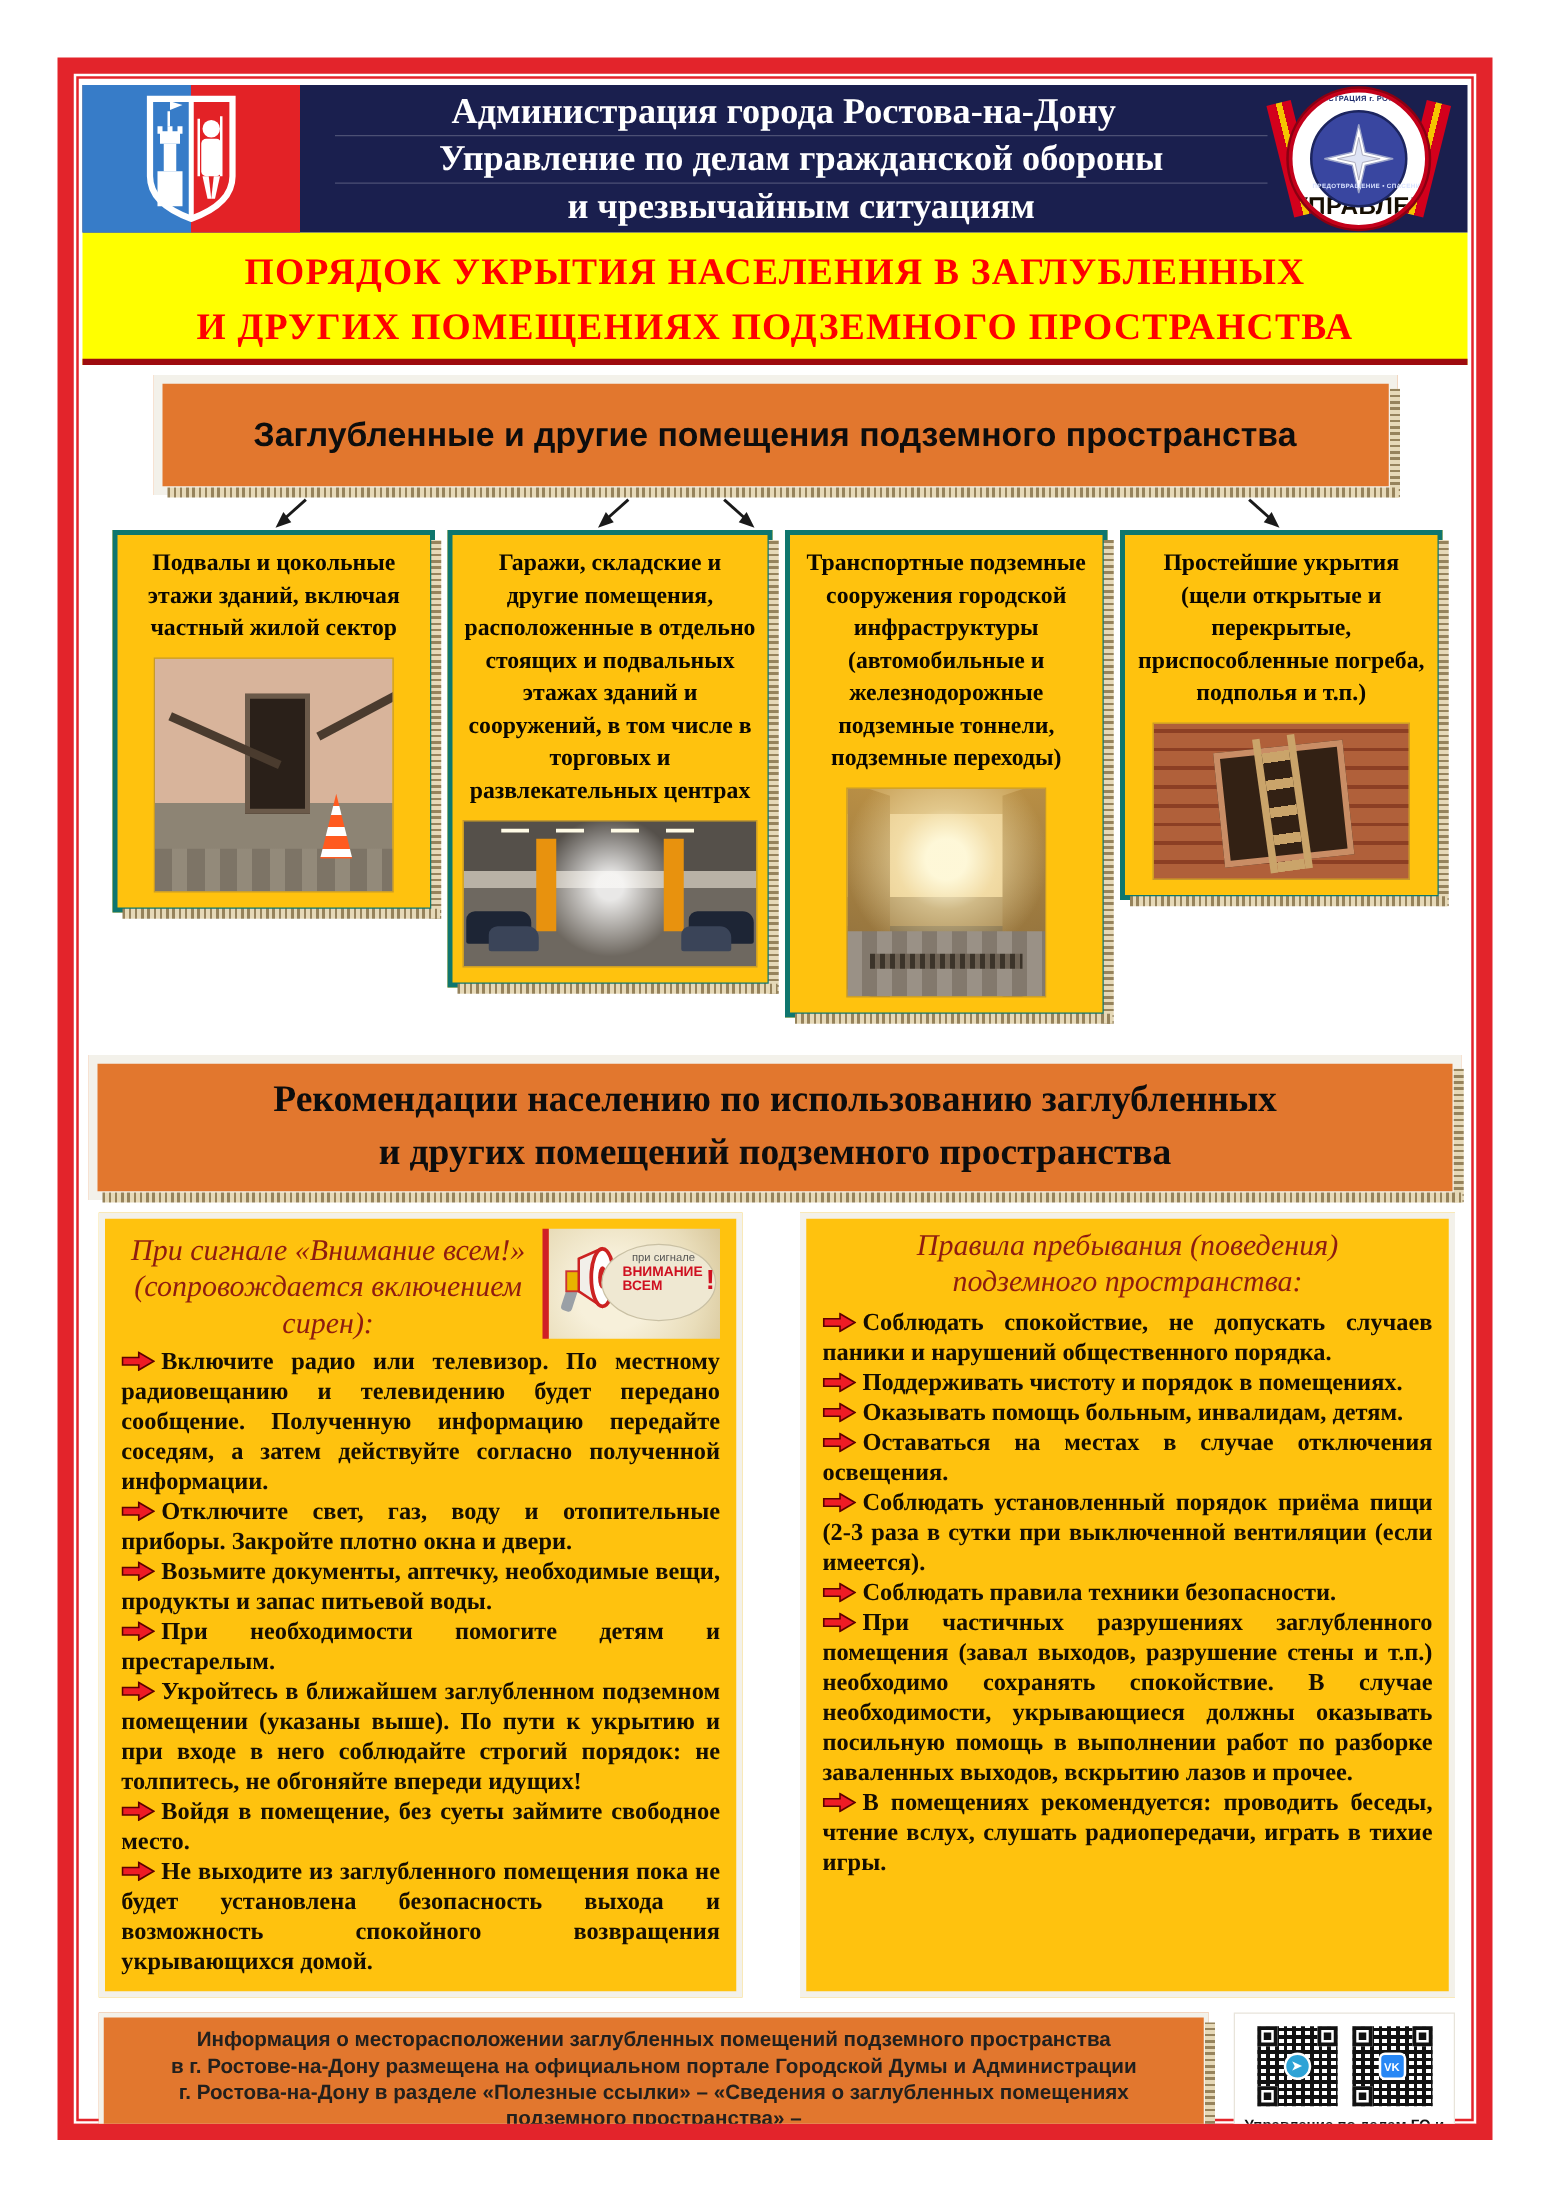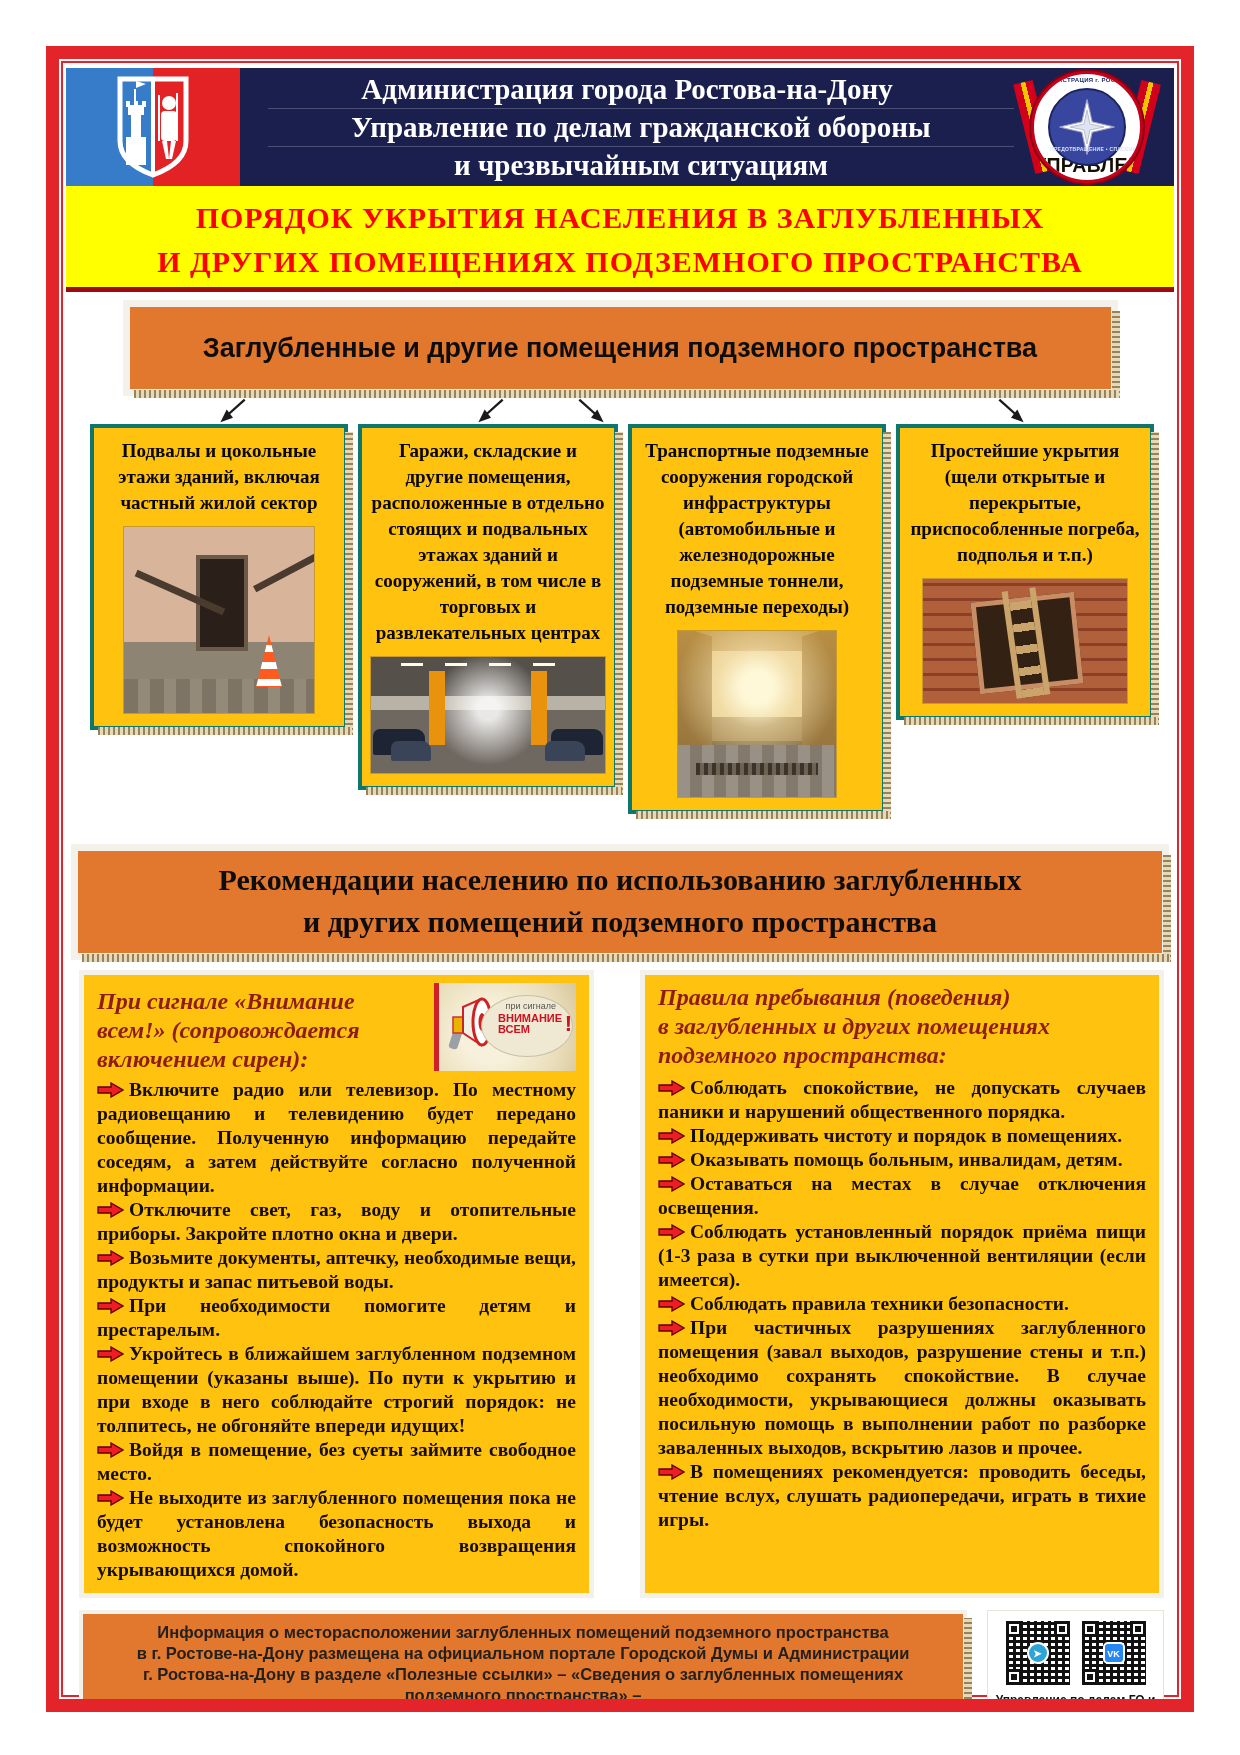--- a/index.html
+++ b/index.html
@@ -93,21 +93,21 @@
       background:repeating-linear-gradient(0deg,#b0603a 0 12px,#8c3f24 12px 15px); }
   .ph4 .hole { position:absolute; left:52px; top:18px; width:104px; height:92px; background:#332114; transform:rotate(-6deg); border:5px solid #c98d65; }
   .ph4 .ladder { position:absolute; left:86px; top:10px; width:34px; height:108px; transform:rotate(-8deg);
       background:repeating-linear-gradient(0deg,#caa46a 0 8px,transparent 8px 22px); border-left:6px solid #caa46a; border-right:6px solid #caa46a; }
 
   
   .panels { display:flex; gap:46px; padding:0 10px 0 13px; margin-top:10px; }
   .panel { background:#ffc20e; border:5px solid #f3f1ea; height:628px; padding:8px 13px 10px; overflow:hidden; }
   .panel.left { flex:0 0 515px; } .panel.right { flex:1; }
   .p-head { display:flex; gap:6px; margin-bottom:4px; }
-  .p-title { color:#8e1c10; font-weight:700; font-style:italic; font-size:24px; line-height:29px; }
+  .p-title { color:#8e1c10; font-weight:400; font-style:italic; font-size:24px; line-height:29px; text-align:center; }
   .p-head .p-title { flex:1; padding-top:4px; }
   .p-title.c3 { margin-bottom:6px; }
   .b { text-align:justify; font-weight:700; font-size:19.5px; line-height:24px; color:#160e02; }
   .b svg { vertical-align:-2px; margin-right:5px; }
   
   .att { flex:0 0 142px; height:88px; position:relative; border-left:5px solid #d01f26;
       background:radial-gradient(circle at 38% 58%,#f7f0da 0 30%,#e9ddba 70%,#d8c79b 100%); overflow:hidden;
       font-family:"Liberation Sans",sans-serif; }
   .att .bub { position:absolute; right:3px; top:12px; width:92px; height:62px; background:#efe8d2;
       border:1px solid #c9c0a4; border-radius:50%; }
@@ -309,21 +309,20 @@
 
           <p class="b"><svg width="27" height="16" viewBox="0 0 27 16">
               <path d="M1 5 h13 v-4 l12 7 -12 7 v-4 h-13 z" fill="#ee1c25" stroke="#5d0000" stroke-width="1.3"></path>
             </svg><span>Не выходите из заглубленного помещения пока не будет установлена безопасность выхода и возможность спокойного возвращения укрывающихся домой.</span></p>
         </div>
     </div>
 
     <div class="panel right st">
       <div class="p-title c3">
         <div>Правила пребывания (поведения)</div>
-        <div>в заглубленных и других помещениях</div>
         <div>подземного пространства:</div>
       </div>
       <div>
 
           <p class="b"><svg width="27" height="16" viewBox="0 0 27 16">
               <path d="M1 5 h13 v-4 l12 7 -12 7 v-4 h-13 z" fill="#ee1c25" stroke="#5d0000" stroke-width="1.3"></path>
             </svg><span>Соблюдать спокойствие, не допускать случаев паники и нарушений общественного порядка.</span></p>
 
           <p class="b"><svg width="27" height="16" viewBox="0 0 27 16">
               <path d="M1 5 h13 v-4 l12 7 -12 7 v-4 h-13 z" fill="#ee1c25" stroke="#5d0000" stroke-width="1.3"></path>
@@ -332,21 +331,21 @@
           <p class="b"><svg width="27" height="16" viewBox="0 0 27 16">
               <path d="M1 5 h13 v-4 l12 7 -12 7 v-4 h-13 z" fill="#ee1c25" stroke="#5d0000" stroke-width="1.3"></path>
             </svg><span>Оказывать помощь больным, инвалидам, детям.</span></p>
 
           <p class="b"><svg width="27" height="16" viewBox="0 0 27 16">
               <path d="M1 5 h13 v-4 l12 7 -12 7 v-4 h-13 z" fill="#ee1c25" stroke="#5d0000" stroke-width="1.3"></path>
             </svg><span>Оставаться на местах в случае отключения освещения.</span></p>
 
           <p class="b"><svg width="27" height="16" viewBox="0 0 27 16">
               <path d="M1 5 h13 v-4 l12 7 -12 7 v-4 h-13 z" fill="#ee1c25" stroke="#5d0000" stroke-width="1.3"></path>
-            </svg><span>Соблюдать установленный порядок приёма пищи (1-3 раза в сутки при выключенной вентиляции (если имеется).</span></p>
+            </svg><span>Соблюдать установленный порядок приёма пищи (2-3 раза в сутки при выключенной вентиляции (если имеется).</span></p>
 
           <p class="b"><svg width="27" height="16" viewBox="0 0 27 16">
               <path d="M1 5 h13 v-4 l12 7 -12 7 v-4 h-13 z" fill="#ee1c25" stroke="#5d0000" stroke-width="1.3"></path>
             </svg><span>Соблюдать правила техники безопасности.</span></p>
 
           <p class="b"><svg width="27" height="16" viewBox="0 0 27 16">
               <path d="M1 5 h13 v-4 l12 7 -12 7 v-4 h-13 z" fill="#ee1c25" stroke="#5d0000" stroke-width="1.3"></path>
             </svg><span>При частичных разрушениях заглубленного помещения (завал выходов, разрушение стены и т.п.) необходимо сохранять спокойствие. В случае необходимости, укрывающиеся должны оказывать посильную помощь в выполнении работ по разборке заваленных выходов, вскрытию лазов и прочее.</span></p>
 
           <p class="b"><svg width="27" height="16" viewBox="0 0 27 16">

